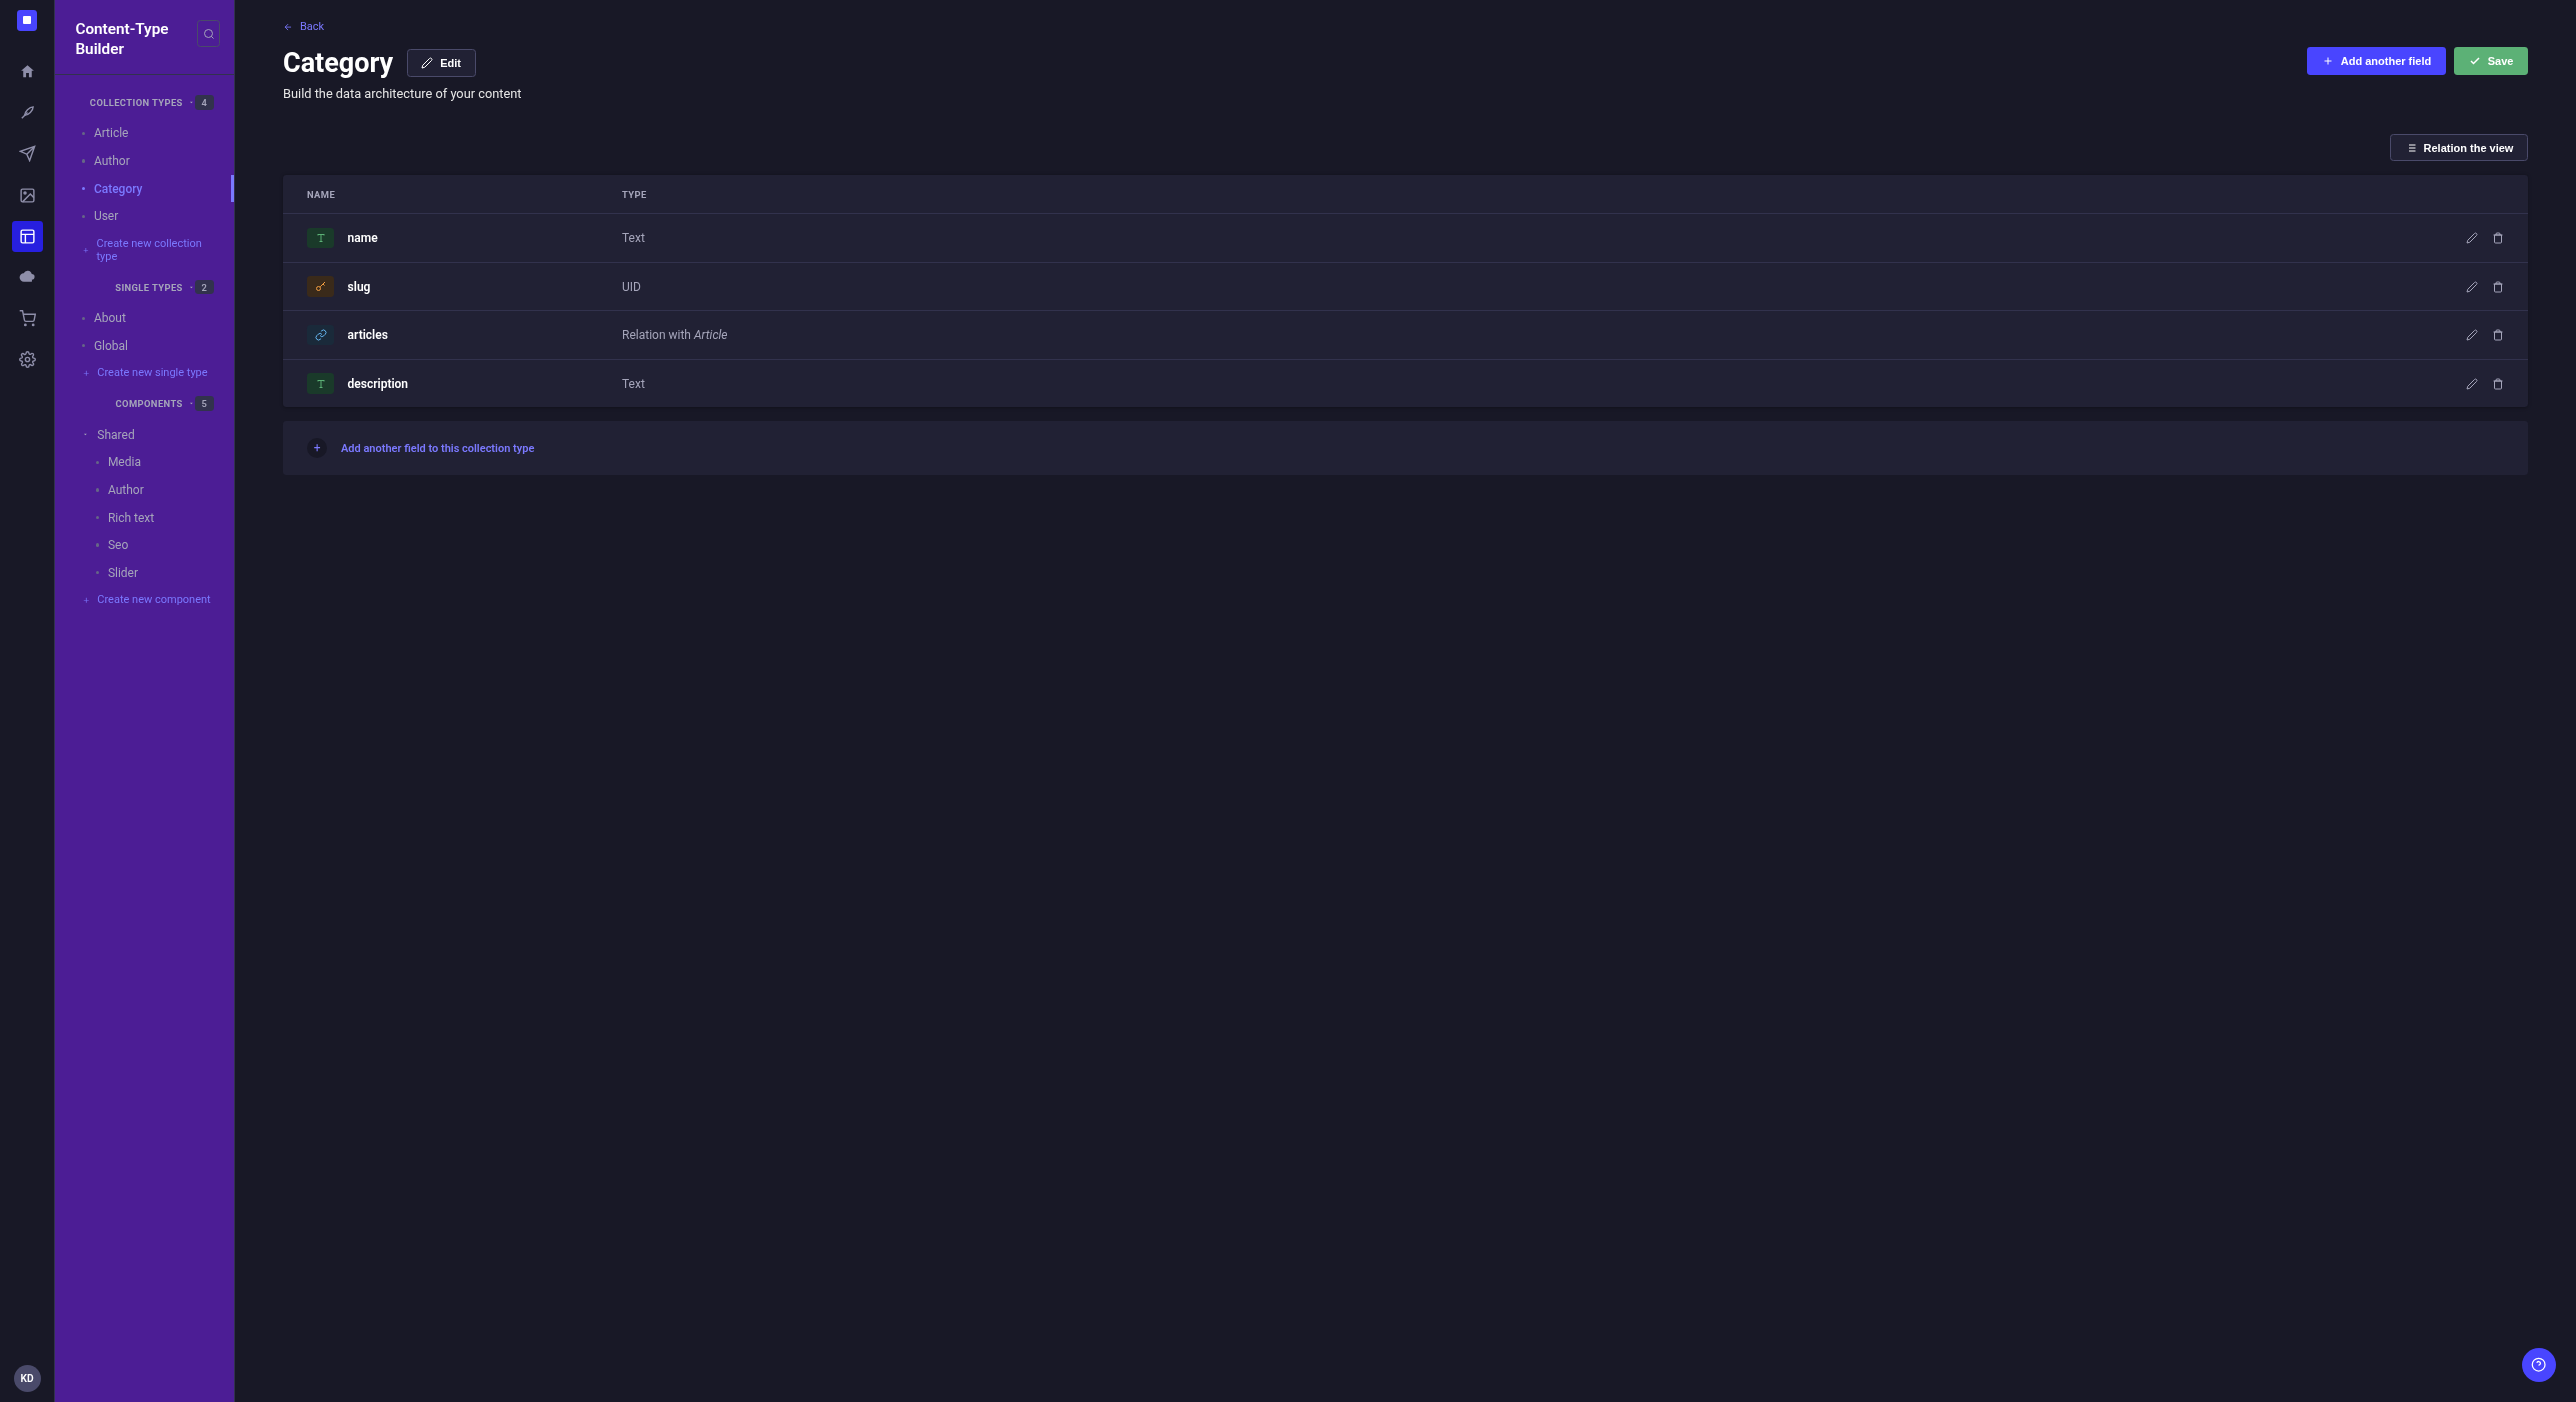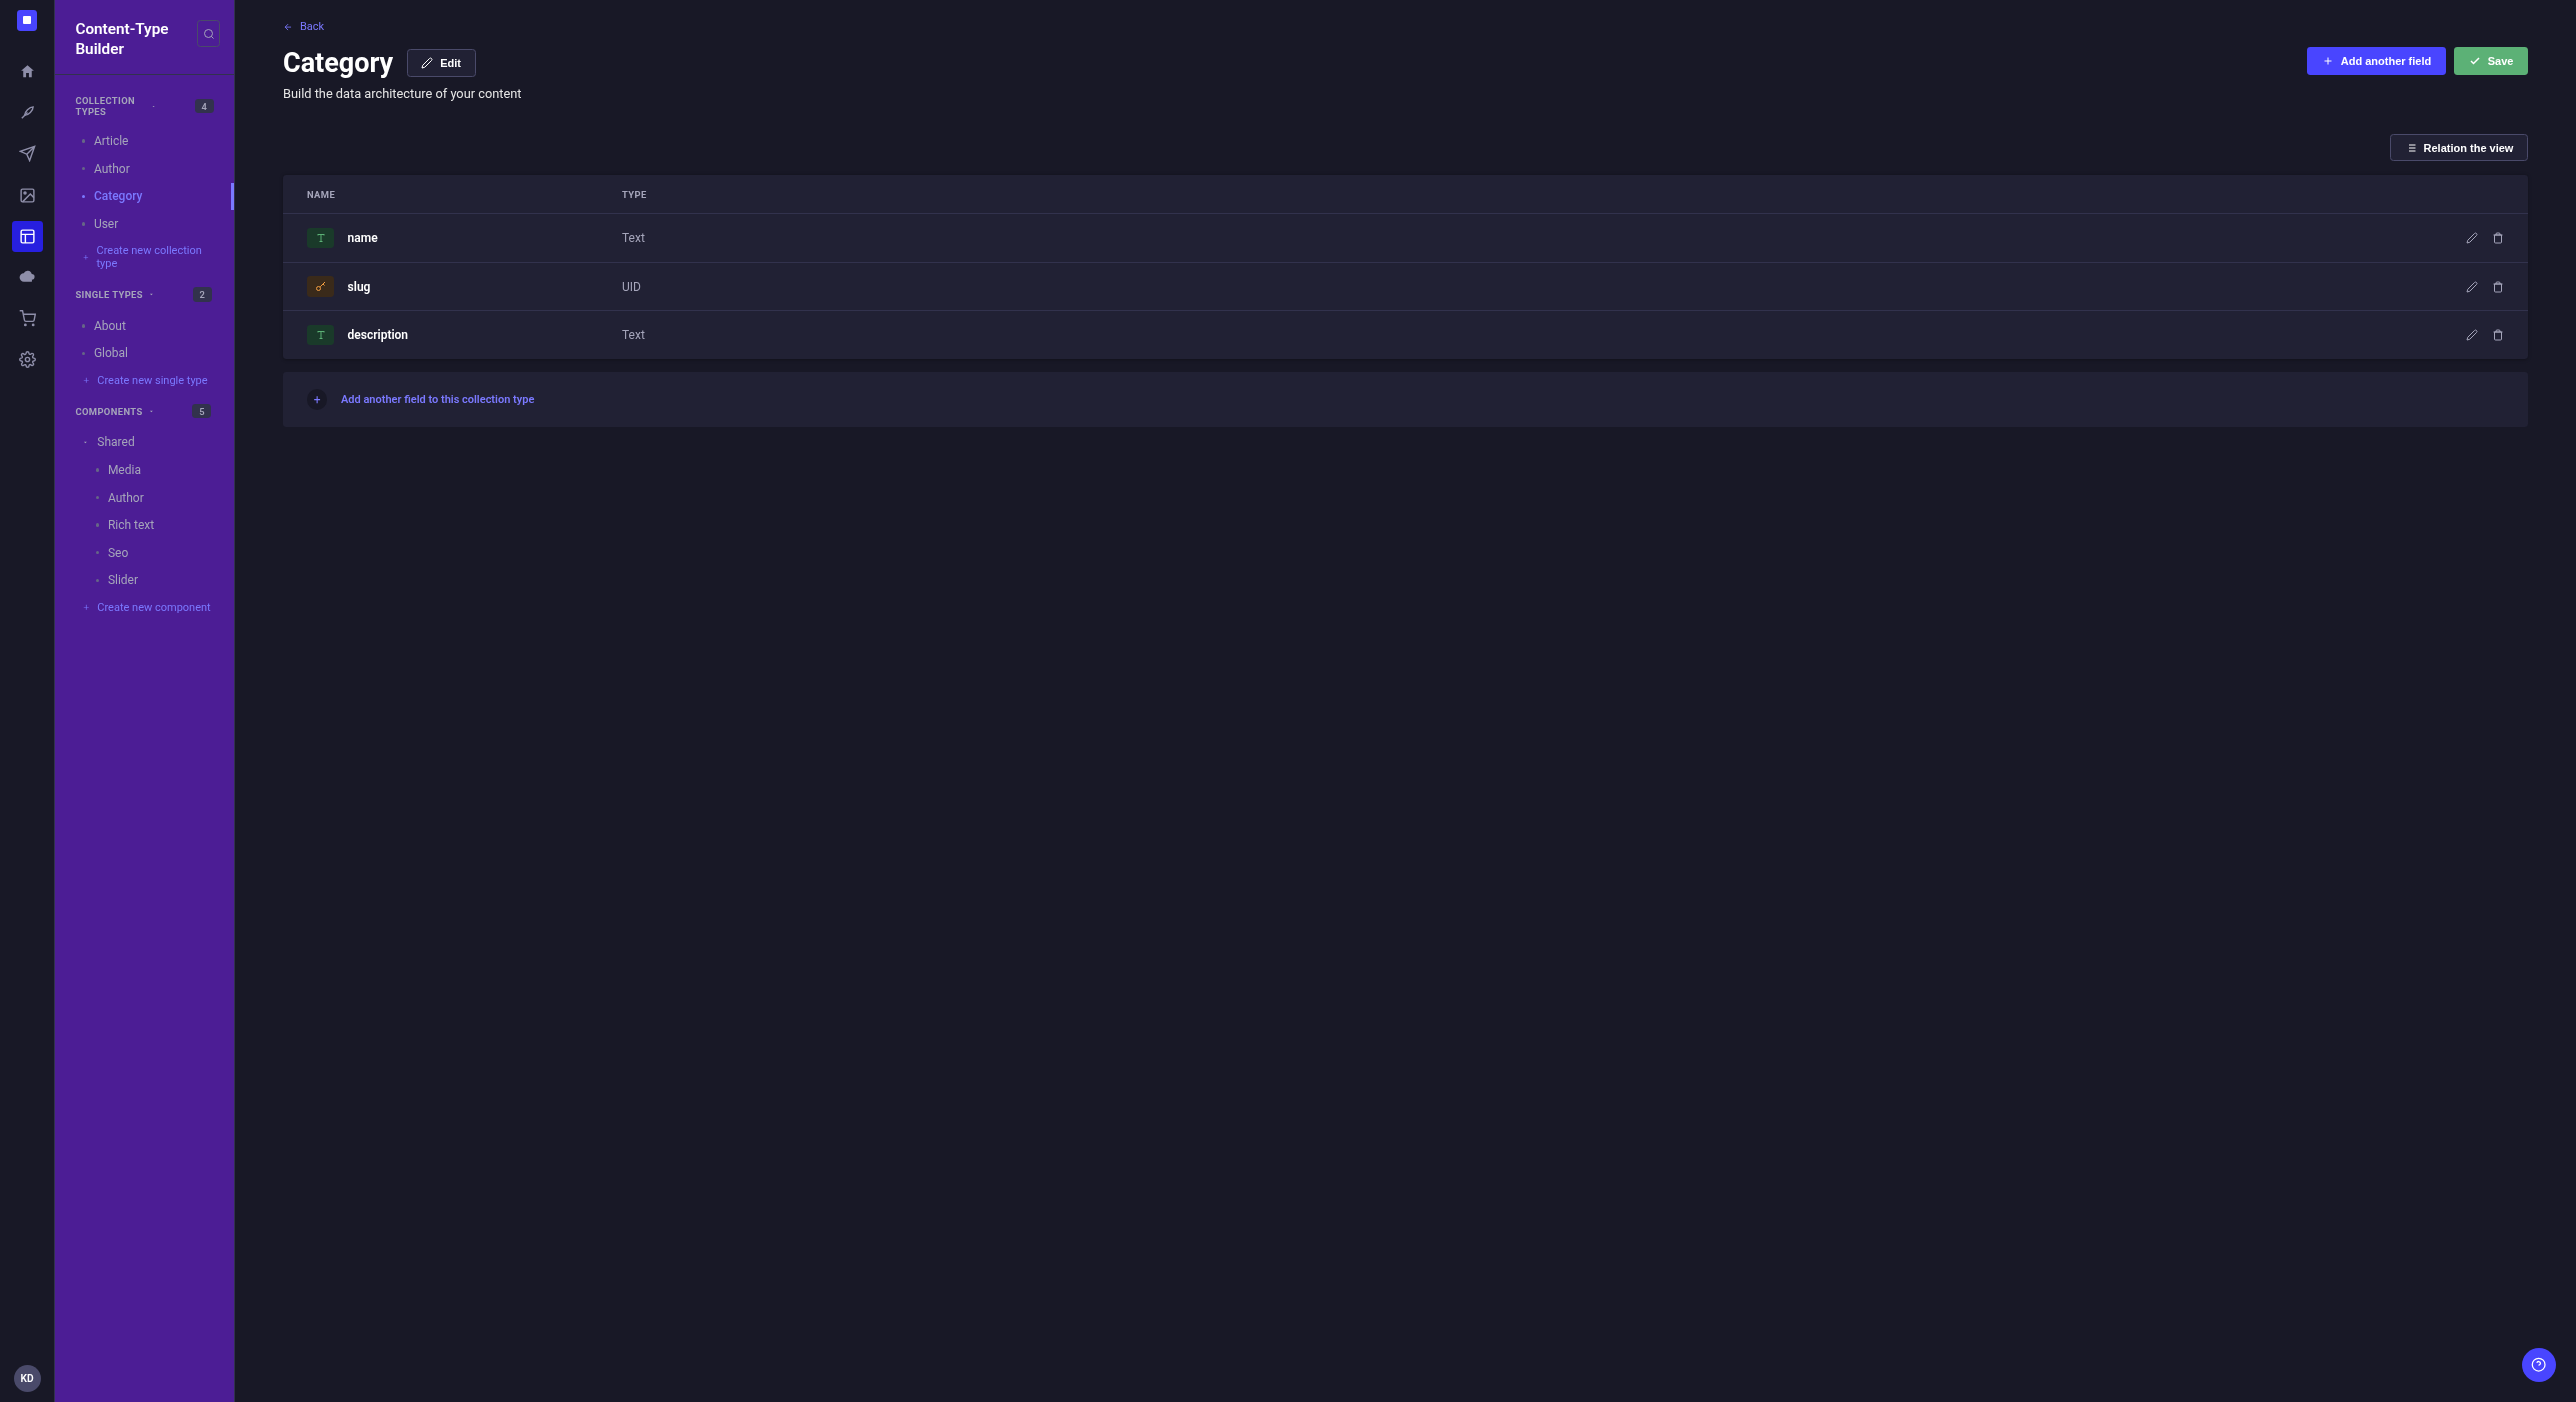--- a/index.html
+++ b/index.html
@@ -103,24 +103,23 @@
       align-items: center;
       justify-content: center;
       color: #a5a5ba;
       cursor: pointer;
     }
     .search-btn svg { width: 12px; height: 12px; }
 
     .section-header {
       display: flex;
       align-items: center;
-      justify-content: flex-start;
+      justify-content: flex-end;
       padding: 6.8px 20.4px;
       cursor: pointer;
-      gap: 38px;
     }
     .section-label {
       font-size: 9.4px;
       font-weight: 700;
       letter-spacing: 0.4px;
       color: #a5a5ba;
       text-transform: uppercase;
       display: flex;
       align-items: center;
       gap: 5.1px;
@@ -644,20 +643,44 @@
               </span>
       <span class="row-action">
                 <svg viewBox="0 0 24 24" fill="none" stroke="currentColor" stroke-width="2">
                   <path d="M3 6h18M8 6V4a2 2 0 012-2h4a2 2 0 012 2v2m3 0v14a2 2 0 01-2 2H7a2 2 0 01-2-2V6h14z"></path>
                 </svg>
               </span>
     </div>
           </div>
           <div class="table-row">
     <div class="col-name field-name">
+      <span class="field-icon relation">
+                <svg viewBox="0 0 24 24" fill="none" stroke="currentColor" stroke-width="2">
+                  <path d="M10 13a5 5 0 007.54.54l3-3a5 5 0 00-7.07-7.07l-1.72 1.71"></path>
+                  <path d="M14 11a5 5 0 00-7.54-.54l-3 3a5 5 0 007.07 7.07l1.71-1.71"></path>
+                </svg>
+              </span>
+      <span>articles</span>
+    </div>
+    <div class="col-type field-type">Relation with <em>Article</em></div>
+    <div class="col-actions">
+      <span class="row-action">
+                <svg viewBox="0 0 24 24" fill="none" stroke="currentColor" stroke-width="2">
+                  <path d="M17 3a2.8 2.8 0 014 4L7.5 20.5 2 22l1.5-5.5L17 3z"></path>
+                </svg>
+              </span>
+      <span class="row-action">
+                <svg viewBox="0 0 24 24" fill="none" stroke="currentColor" stroke-width="2">
+                  <path d="M3 6h18M8 6V4a2 2 0 012-2h4a2 2 0 012 2v2m3 0v14a2 2 0 01-2 2H7a2 2 0 01-2-2V6h14z"></path>
+                </svg>
+              </span>
+    </div>
+          </div>
+          <div class="table-row">
+    <div class="col-name field-name">
       <span class="field-icon text">
                 <svg viewBox="0 0 24 24" fill="currentColor">
                   <path d="M5 4h14v3h-2V6h-4v12h2v2H9v-2h2V6H7v1H5V4z"></path>
                 </svg>
               </span>
       <span>description</span>
     </div>
     <div class="col-type field-type">Text</div>
     <div class="col-actions">
       <span class="row-action">

